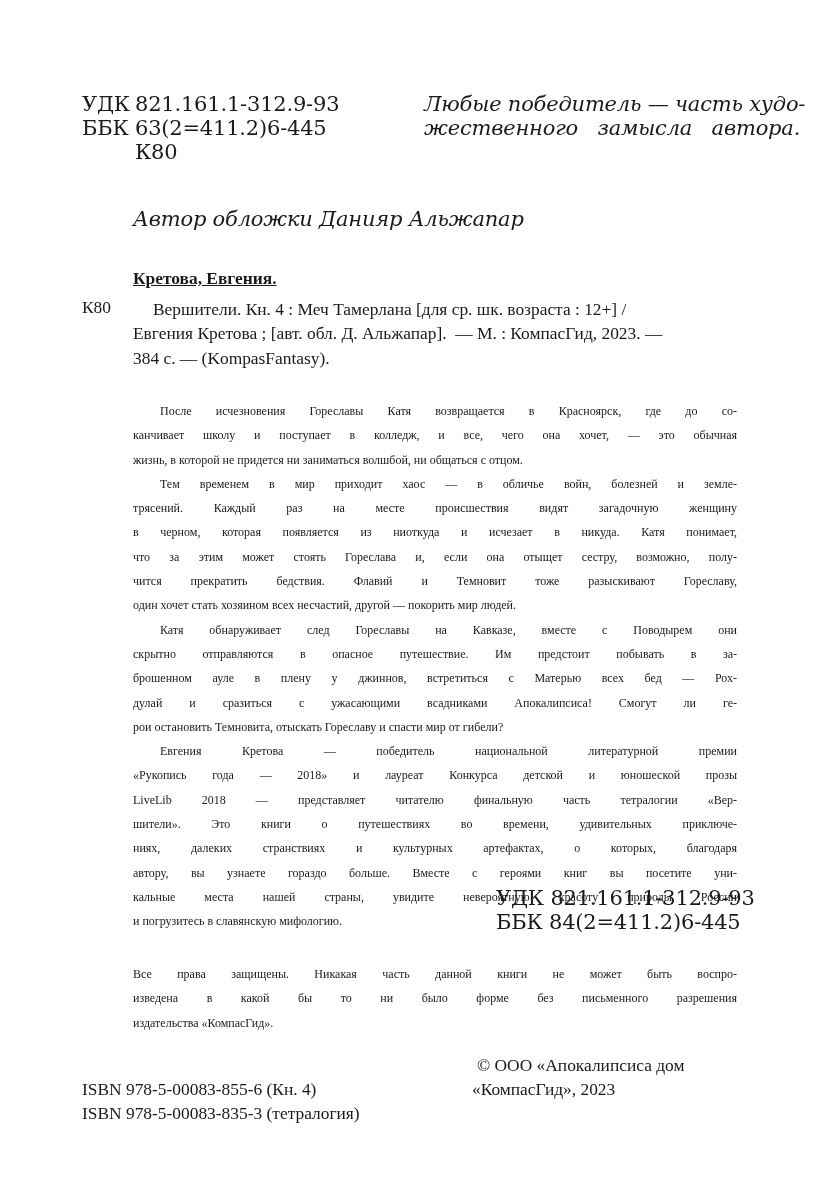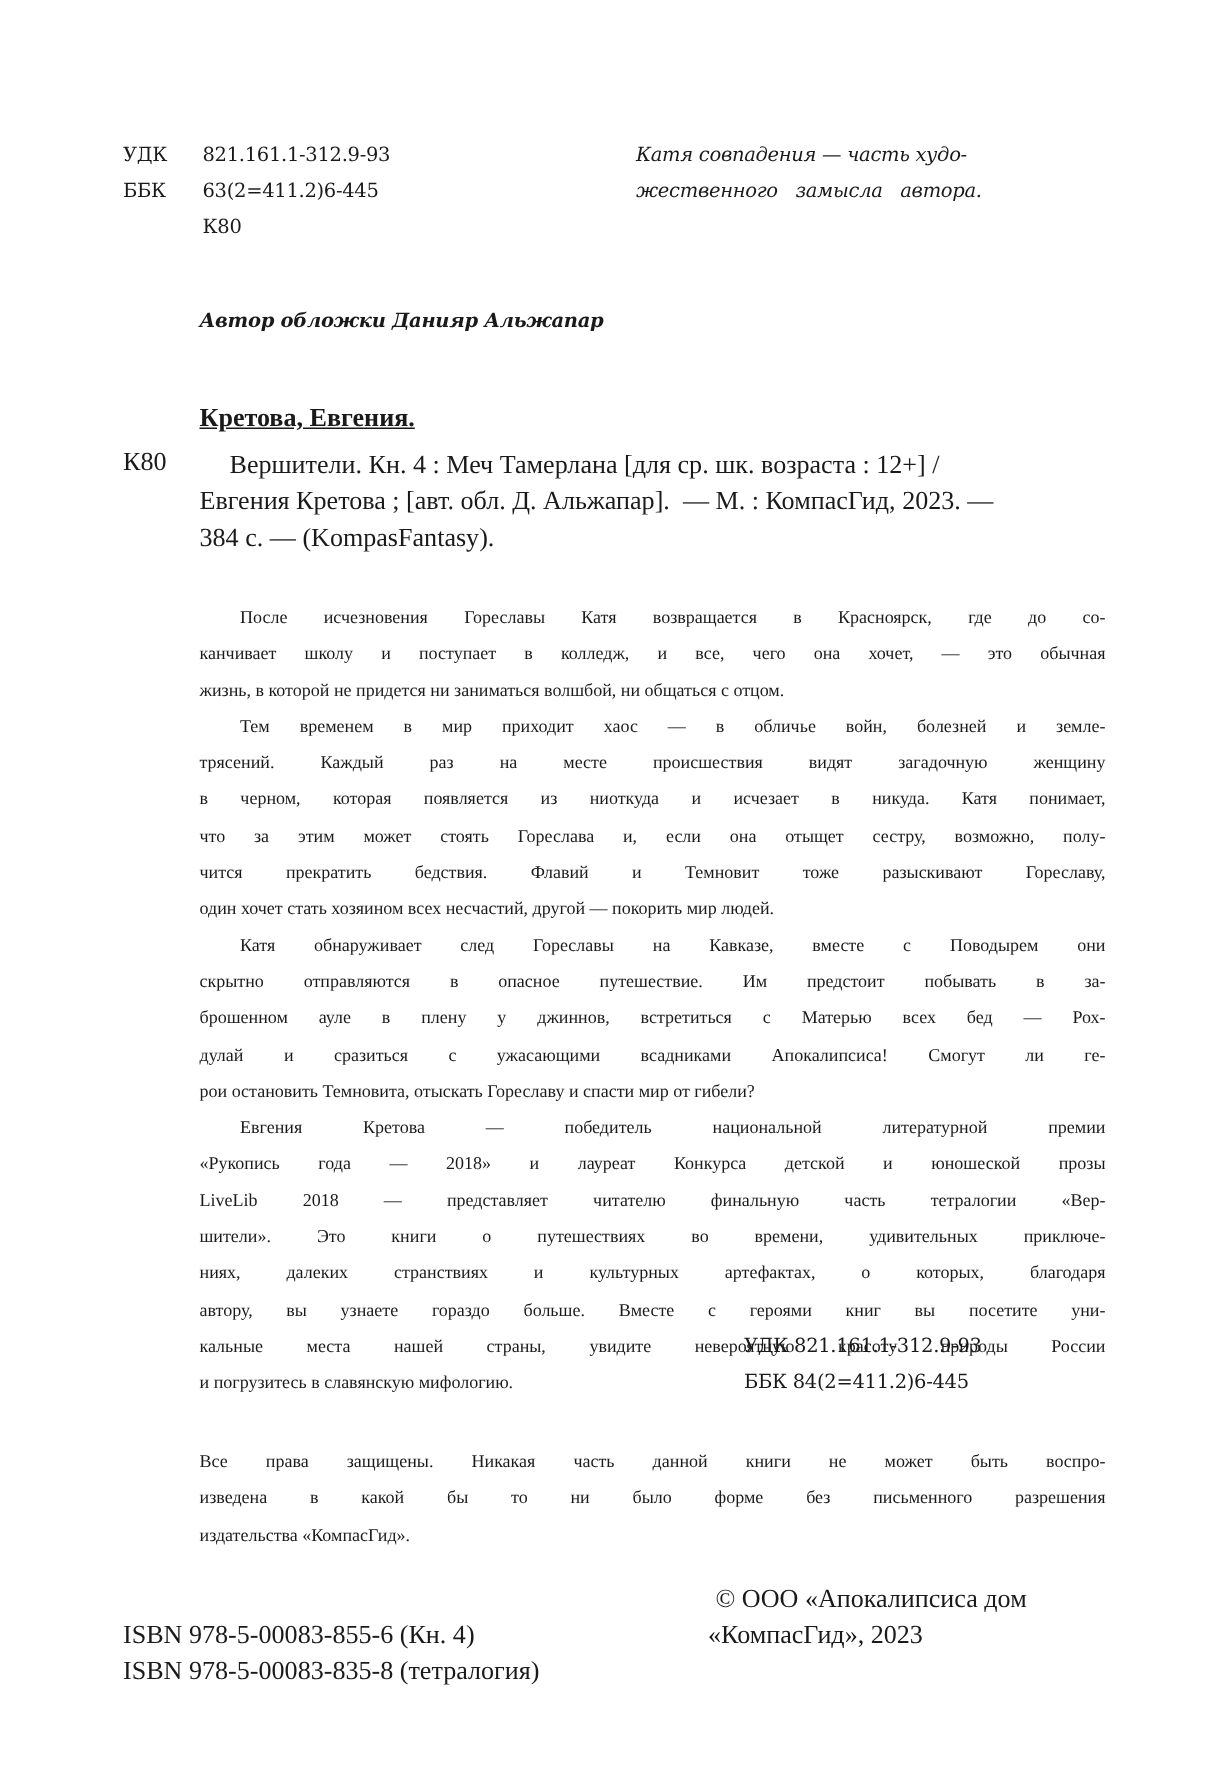--- a/index.html
+++ b/index.html
@@ -1,19 +1,19 @@
 <!DOCTYPE html>
 <html><head>
 <meta charset="utf-8">
 <style>
   html, body { margin: 0; padding: 0; background: #ffffff; }
   body { width: 817px; height: 1191px; position: relative; overflow: hidden;
          font-family: "DejaVu Serif", "Liberation Serif", serif; color: #1a1a1a; }
   .abs { position: absolute; white-space: nowrap; }
-  .serif { font-family: "DejaVu Serif", serif; font-size: 13px; letter-spacing: -0.2px; }
+  .serif { font-family: "DejaVu Serif", serif; font-size: 21px; letter-spacing: -0.2px; }
   .cond { font-family: "Liberation Serif", serif; font-size: 17.4px; }
   .it { font-style: italic; }
   .row { display: flex; }
   .lbl { width: 53px; }
   .bold { font-weight: bold; }
   .para { position: absolute; left: 133px; width: 604px; font-family: "Liberation Serif", serif;
           font-size: 12px; line-height: 24.3px; }
   .para .ln { display: block; white-space: nowrap; text-align: justify; text-align-last: justify; }
   .para .ln.last { text-align-last: left; }
   .para .ln.ind { text-indent: 27px; }
@@ -30,25 +30,25 @@
     <span class="lbl">ББК</span>
     <span>63(2=411.2)6-445</span>
   </div>
   <div class="row">
     <span class="lbl"></span>
     <span>К80</span>
   </div>
 </div>
 
 <div class="abs serif it" style="left:424px; top:92px; line-height:24px; width:292px;">
-  <div style="white-space:pre;">Катя совпадения — часть худо-</div>
+  <div style="white-space:pre;">Любые победитель — часть худо-</div>
   <div style="white-space:pre;">жественного   замысла   автора.</div>
 </div>
 
-<div class="abs serif it" style="left:133px; top:207px;font-weight:bold;">Автор обложки Данияр Альжапар</div>
+<div class="abs serif it" style="left:133px; top:207px;">Автор обложки Данияр Альжапар</div>
 
 <div class="abs cond bold" style="left:133px; top:268px;text-decoration:underline;">Кретова, Евгения.</div>
 <div class="abs cond" style="left:82px; top:297px;">К80</div>
 <div class="abs cond" style="left:133px; top:297px; line-height:24.3px;">
   <div style="padding-left:20px;">Вершители. Кн. 4 : Меч Тамерлана [для ср. шк. возраста : 12+] /</div>
   <div style="white-space:pre;">Евгения Кретова ; [авт. обл. Д. Альжапар].  — М. : КомпасГид, 2023. —</div>
   <div>384 с. — (KompasFantasy).</div>
 </div>
 
 <div class="para" id="annotation" style="top:399px;">
@@ -82,19 +82,19 @@
 </div>
 
 <div class="para" id="rights" style="top:962px; left:133px; width:604px;">
     <span class="ln">Все права защищены. Никакая часть данной книги не может быть воспро-</span>
     <span class="ln">изведена в какой бы то ни было форме без письменного разрешения</span>
     <span class="ln last">издательства «КомпасГид».</span>
   </div>
 
 <div class="abs cond" style="left:82px; top:1077px; line-height:24.3px;">
   <div>ISBN 978-5-00083-855-6 (Кн. 4)</div>
-  <div>ISBN 978-5-00083-835-8 (тетралогия)</div>
+  <div>ISBN 978-5-00083-835-3 (тетралогия)</div>
 </div>
 
 <div class="abs cond" style="left:472px; top:1053px; line-height:24.3px;">
   <div style="padding-left:5px;">© ООО «Апокалипсиса дом</div>
   <div>«КомпасГид», 2023</div>
 </div>
 
 </body></html>

